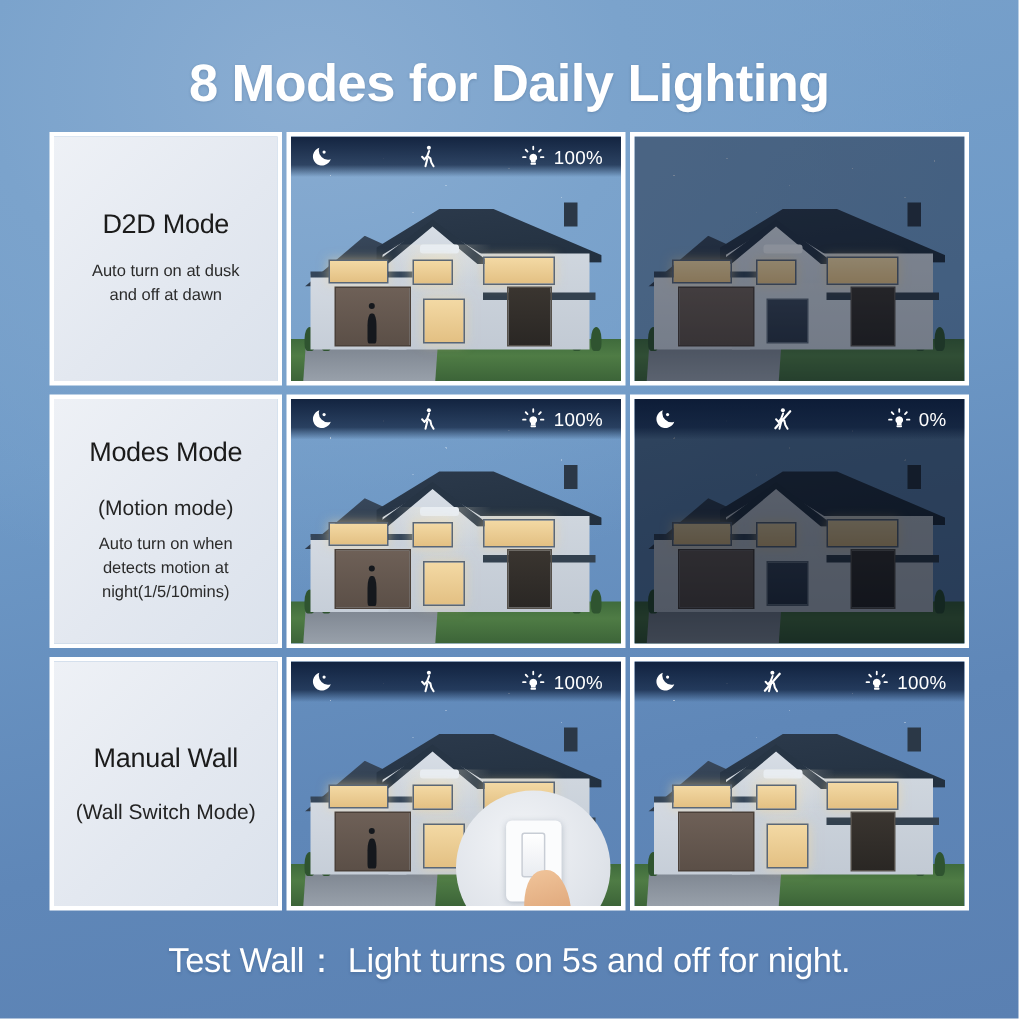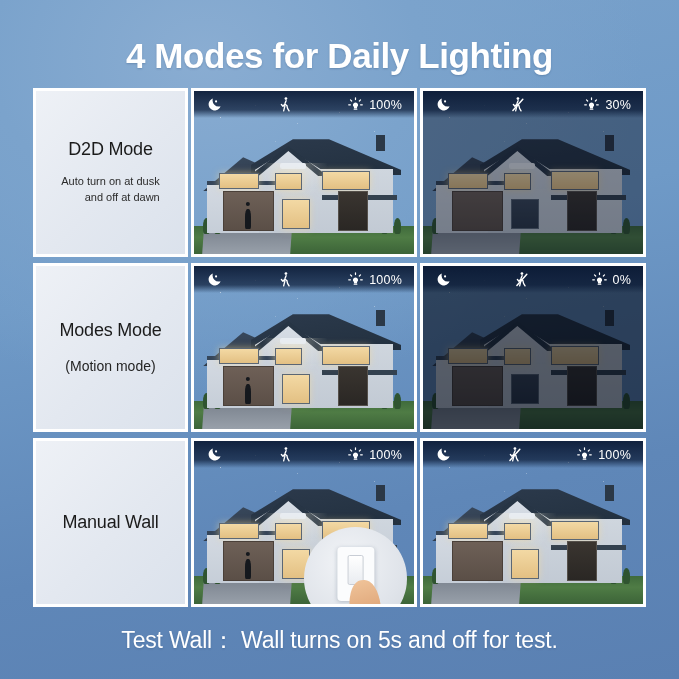--- a/index.html
+++ b/index.html
@@ -35,21 +35,21 @@
   
   .text-card{
     width:155px;
     flex:0 0 155px;
     background:linear-gradient(135deg,#eef1f6 0%,#e3e8f0 55%,#dbe2ec 100%);
     border:3px solid #ffffff;
     display:flex;
     flex-direction:column;
     align-items:center;
     justify-content:center;
-    text-align:right;
+    text-align:center;
     padding:4px 6px;
   }
   .tc-title{
     color:#1b1b1b;
     font-size:18px;
     letter-spacing:-0.2px;
     line-height:1.15;
     white-space:nowrap;
   }
   .tc-sub{
@@ -264,21 +264,21 @@
     color:#ffffff;
     font-size:23px;
     padding-top:12px;
     letter-spacing:-0.2px;
     text-shadow:0 1px 2px rgba(30,60,95,.22);
   }
 </style>
 </head>
 <body>
 
-<div class="title">4 Modes for Daily Lighting</div>
+<div class="title">8 Modes for Daily Lighting</div>
 
 <div class="rows">
 
   <div class="row row-1">
 
     <div class="text-card">
       <div class="tc-title">D2D Mode</div>
       <div class="tc-desc">
         Auto turn on at dusk<br>and off at dawn
       </div>
@@ -354,50 +354,31 @@
         <div class="canopy"></div>
         <div class="fixture"></div>
         <div class="win lit w1"></div>
         <div class="win lit w2"></div>
         <div class="win lit w3"></div>
         <div class="win dim w4"></div>
         <div class="garage"></div>
         <div class="door"></div>
       </div>
       <div class="dim30"></div>
-      <div class="iconbar">
-        <span class="ic ic-moon">
-          <svg width="17" height="17" viewBox="0 0 24 24" fill="#fff">
-            <path d="M20.5 14.3A8.6 8.6 0 0 1 9.7 3.5a8.6 8.6 0 1 0 10.8 10.8z"></path>
-            <circle cx="14.2" cy="7.6" r="1.5"></circle>
-          </svg>
-        </span>
-        <span class="ic ic-motion">
-          <svg width="17" height="17" viewBox="0 0 24 24" fill="none" stroke="#fff" stroke-width="1.9" stroke-linecap="round">
-            <circle cx="12.6" cy="3.6" r="1.9" fill="#fff" stroke="none"></circle>
-            <path d="M12.8 6.6 11 11.4l-2.6 3.1M11 11.4l3 2.2.9 3.9M11.1 14.2 9.4 21M14.9 17.5 17 21M8.4 14.5 6.2 12"></path>
-            <path d="M19.5 4.5 5.5 20.5" stroke-width="2.1"></path>
-          </svg>
-        </span>
-        <span class="ic ic-bulb">
-          <svg width="17" height="17" viewBox="0 0 24 24" fill="none" stroke="#fff" stroke-width="1.7" stroke-linecap="round">
-            <path d="M12 9.2a3.6 3.6 0 0 0-2.2 6.5v1.6h4.4v-1.6A3.6 3.6 0 0 0 12 9.2z" fill="#fff" stroke="none"></path>
-            <path d="M10.2 18.6h3.6M12 2.6v2.4M4.9 5.4l1.7 1.7M19.1 5.4l-1.7 1.7M2.4 12.4h2.4M19.2 12.4h2.4"></path>
-          </svg>
-          <span class="pct">30%</span>
-        </span>
-      </div>
     </div>
   </div>
 
   <div class="row row-2">
 
     <div class="text-card">
       <div class="tc-title">Modes Mode</div>
       <div class="tc-sub">(Motion mode)</div>
+      <div class="tc-desc">
+        Auto turn on when<br>detects motion at<br>night(1/5/10mins)
+      </div>
     </div>
 
     <div class="photo">
       <div class="sky"></div>
       <div class="lawn"></div>
       <div class="driveway"></div>
       <div class="hedge" style="left:4%"></div>
       <div class="hedge" style="left:9%"></div>
       <div class="hedge" style="right:6%"></div>
       <div class="hedge" style="right:12%"></div>
@@ -490,20 +471,21 @@
           <span class="pct">0%</span>
         </span>
       </div>
     </div>
   </div>
 
   <div class="row row-3">
 
     <div class="text-card">
       <div class="tc-title">Manual Wall</div>
+      <div class="tc-sub">(Wall Switch Mode)</div>
     </div>
 
     <div class="photo">
       <div class="sky"></div>
       <div class="lawn"></div>
       <div class="driveway"></div>
       <div class="hedge" style="left:4%"></div>
       <div class="hedge" style="left:9%"></div>
       <div class="hedge" style="right:4%"></div>
       <div class="house">
@@ -604,14 +586,14 @@
           <span class="pct">100%</span>
         </span>
       </div>
     </div>
   </div>
 
 </div>
 
 <div class="footer">
   <span>Test Wall：</span>
-  <span>Wall turns on 5s and off for test.</span>
+  <span>Light turns on 5s and off for night.</span>
 </div>
 
 </body></html>

